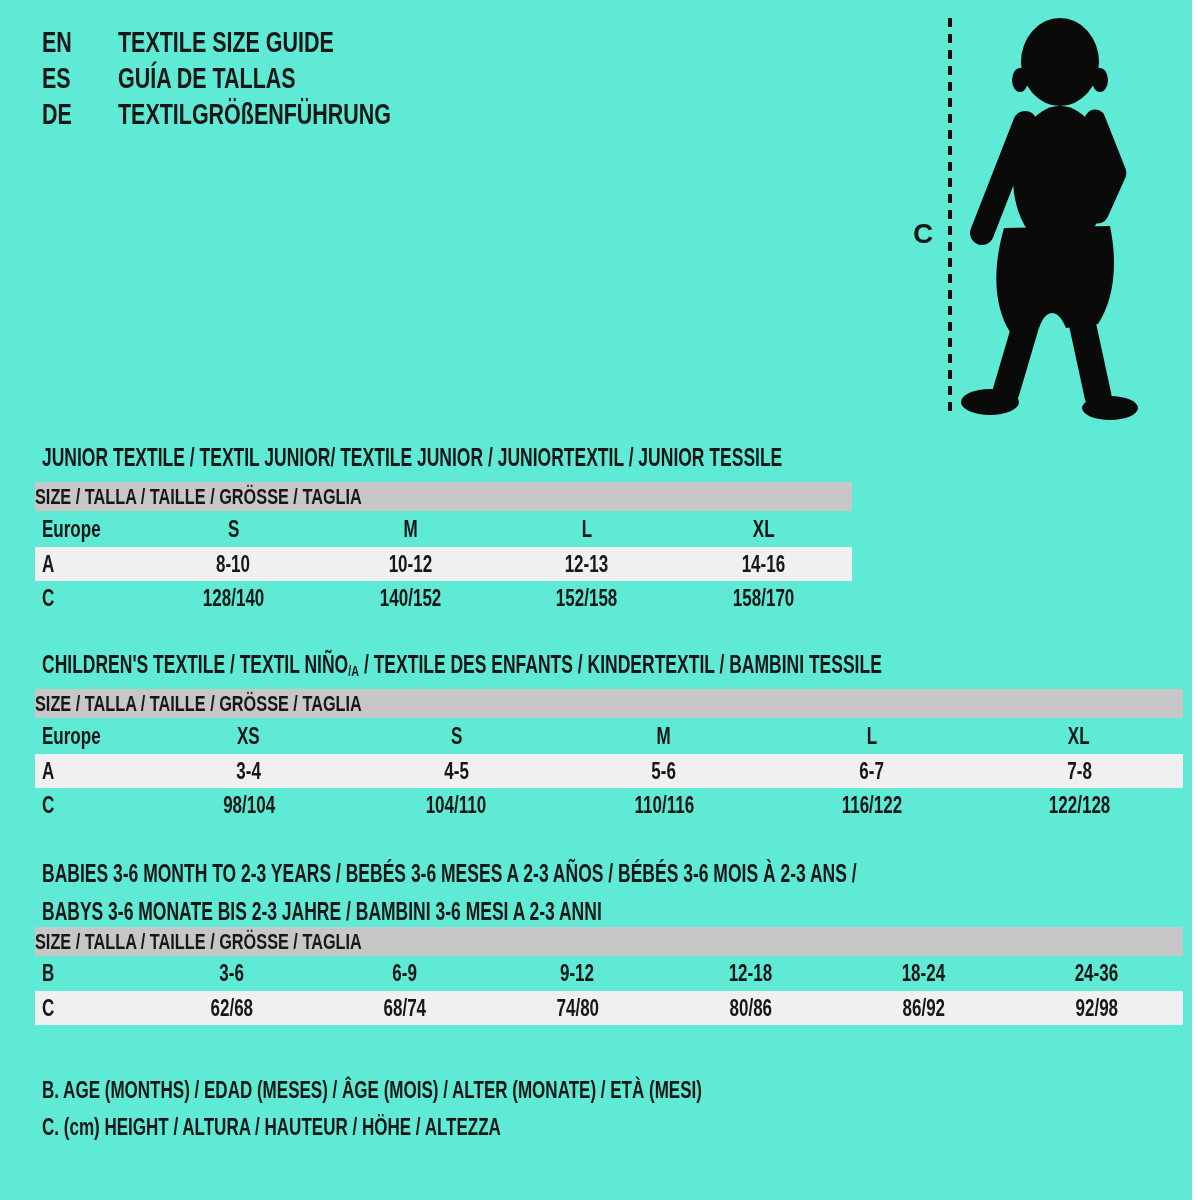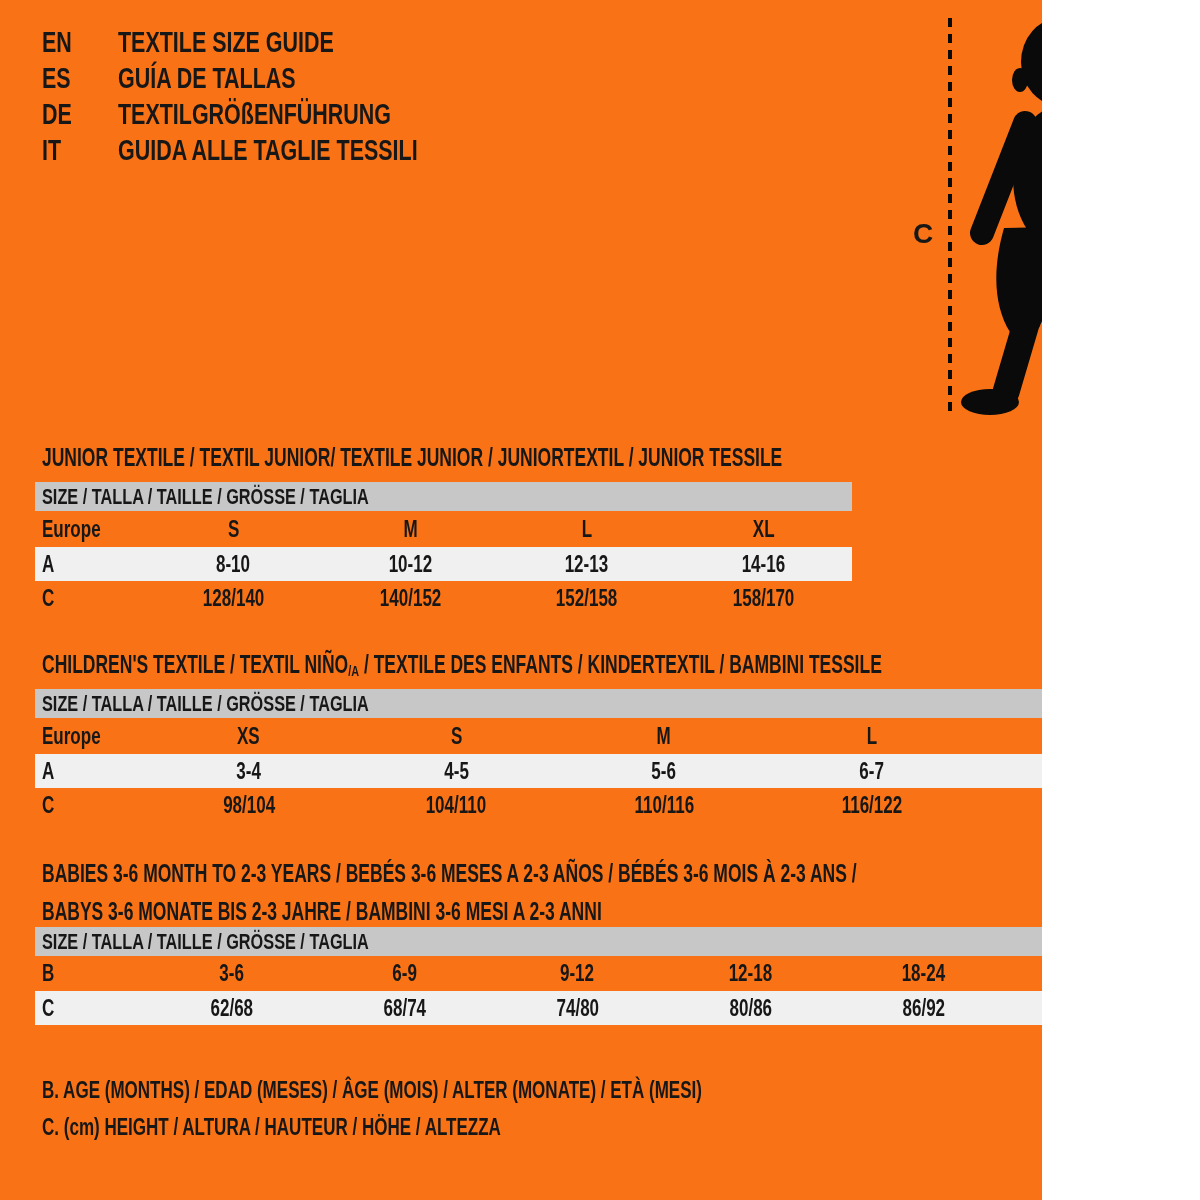--- a/index.html
+++ b/index.html
@@ -1,18 +1,18 @@
 <!DOCTYPE html>
 <html style="--header-bg: #c7c7c7; --alt-row-bg: #f0f0f0; --text: #171717; --silhouette: #0a0a0a;"><head>
 <meta charset="utf-8">
 <style>
   html,body { margin:0; padding:0; background:#ffffff; }
   .canvas {
-    position:relative; width:1042px; height:1200px; overflow:hidden;
-    background:#f97316; color:var(--text,#171717);
+    position:relative; width:1192px; height:1200px; overflow:hidden;
+    background:#5eead4; color:var(--text,#171717);
     font-family:"Liberation Sans", sans-serif; font-weight:bold;
   }
   .abs { position:absolute; }
   
   .cx  { display:inline-block; transform-origin:0 50%; white-space:nowrap; }
   .cxc { display:inline-block; transform-origin:50% 50%; white-space:nowrap; }
   .sq70 { transform:scaleX(.70); }
   .sq74 { transform:scaleX(.74); }
 
   
@@ -21,21 +21,21 @@
   .lang-code { width:76px; }
 
   
   .sec-title { font-size:25px; line-height:28px;margin-top:8px; }
   .sub-a { font-size:0.62em; position:relative; top:0.18em; }
 
   
   .sg-table { position:absolute; }
   .sg-head {
     height:29px; background:var(--header-bg,#c7c7c7);
-    display:flex; align-items:center; padding-left:7px; font-size:22px;
+    display:flex; align-items:center; font-size:22px;
   }
   .sg-row { display:flex; align-items:center; font-size:23px; height:35px; }
   .sg-row .lbl { width:103px; padding-left:7px; box-sizing:content-box; }
   .sg-row .cell { flex:1; text-align:center; }
   .alt { background:var(--alt-row-bg,#f0f0f0); }
 
   
   .legend-line { font-size:23px; line-height:37px; }
 
   
@@ -52,24 +52,20 @@
       <span class="lang-code"><span class="cx sq74">EN</span></span>
       <span class="cx sq74">TEXTILE SIZE GUIDE</span>
     </div>
     <div class="lang-row">
       <span class="lang-code"><span class="cx sq74">ES</span></span>
       <span class="cx sq74">GUÍA DE TALLAS</span>
     </div>
     <div class="lang-row">
       <span class="lang-code"><span class="cx sq74">DE</span></span>
       <span class="cx sq74">TEXTILGRÖßENFÜHRUNG</span>
-    </div>
-    <div class="lang-row">
-      <span class="lang-code"><span class="cx sq74">IT</span></span>
-      <span class="cx sq74">GUIDA ALLE TAGLIE TESSILI</span>
     </div>
   </div>
 
   <span class="fig-label">C</span>
   <svg class="fig-svg" width="210" height="417" viewBox="0 0 210 417" xmlns="http://www.w3.org/2000/svg">
     <g>
       <line x1="10" y1="10" x2="10" y2="406" stroke="var(--silhouette,#0a0a0a)" stroke-width="4" stroke-dasharray="9 7"></line>
     </g>
     <g fill="var(--silhouette,#0a0a0a)" stroke="none">
       <ellipse cx="120" cy="54" rx="39" ry="44"></ellipse>

